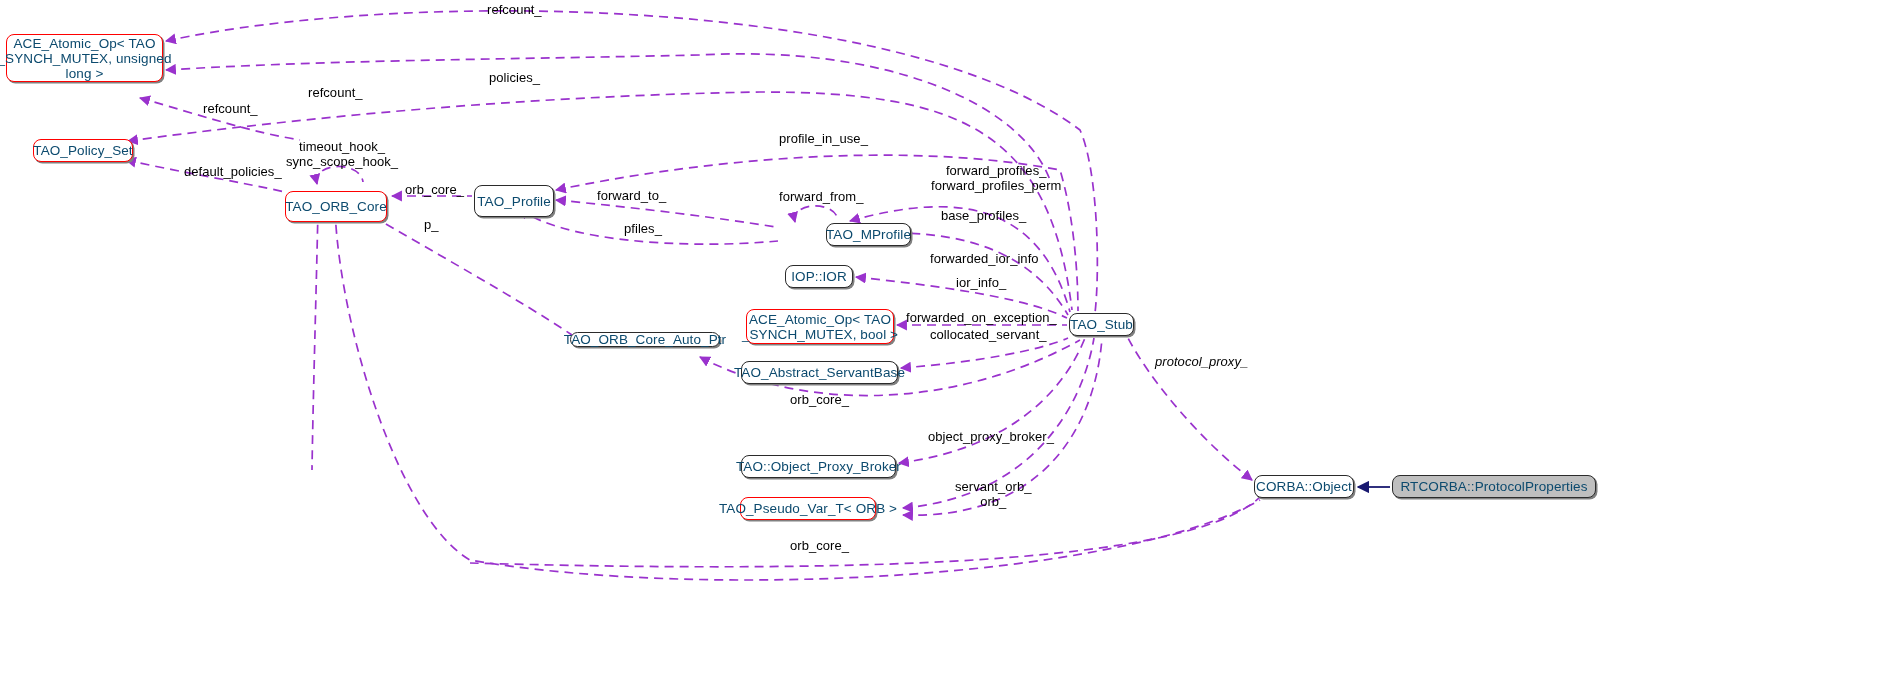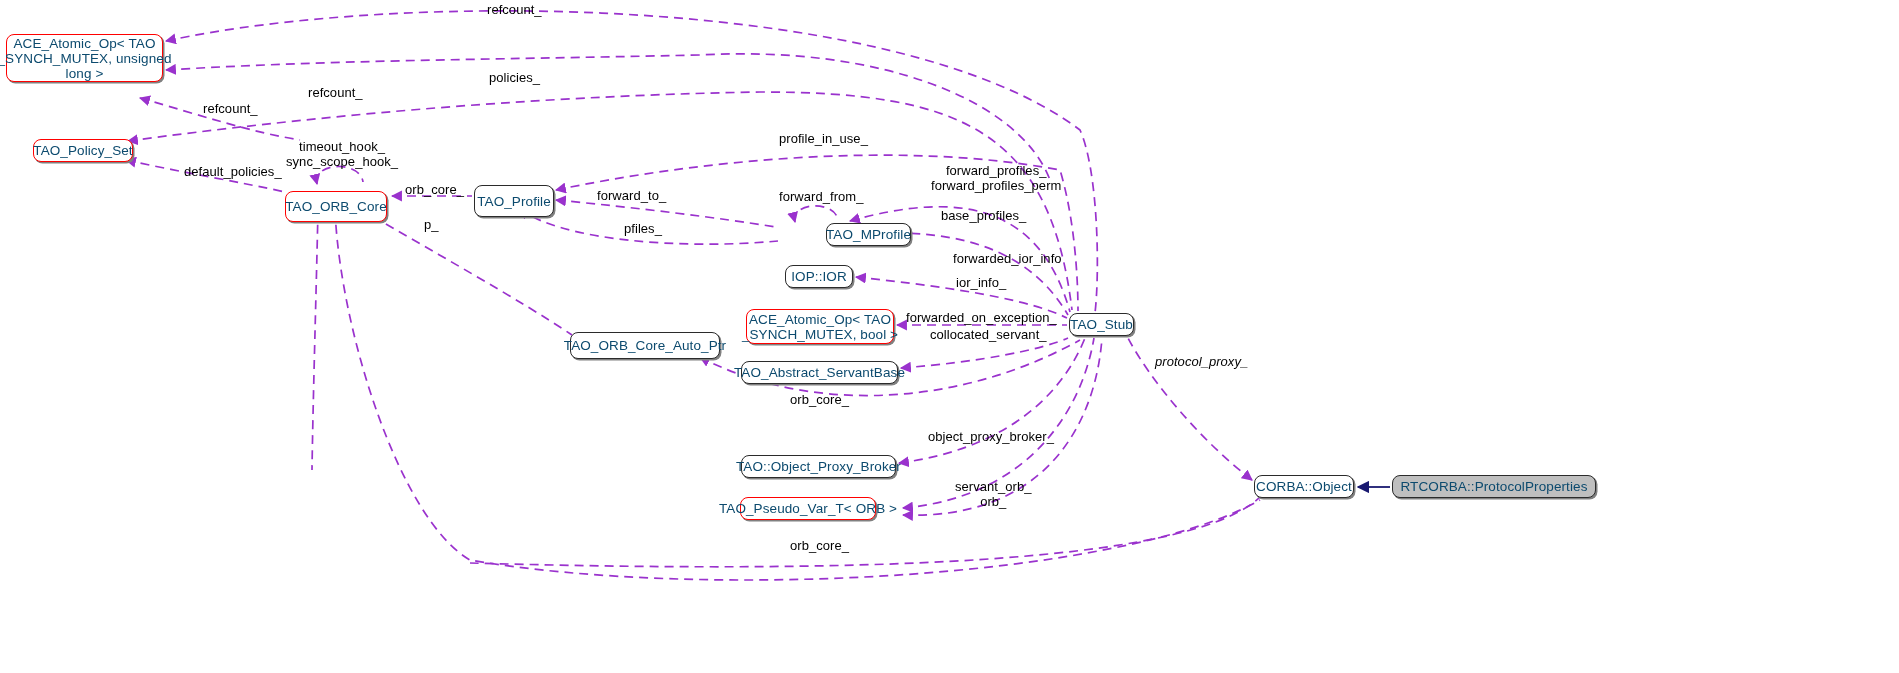--- a/index.html
+++ b/index.html
@@ -145,21 +145,21 @@
 
   <div class="node black" style="left:474px; top:185px; width:80px; height:32px;"><span>TAO_Profile</span></div>
 
   <div class="node black" style="left:778px; top:223px; width:85px; height:23px;margin-left:48px;"><span>TAO_MProfile</span></div>
 
   <div class="node black" style="left:785px; top:265px; width:68px; height:23px;"><span>IOP::IOR</span></div>
 
   <div class="node red" style="left:746px; top:309px; width:148px; height:35px;"><span>ACE_Atomic_Op&lt; TAO
 _SYNCH_MUTEX, bool &gt;</span></div>
 
-  <div class="node black" style="left:570px; top:332px; width:150px; height:27px;"><span>TAO_ORB_Core_Auto_Ptr</span></div>
+  <div class="node black" style="left:570px; top:332px; width:150px; height:15px;"><span>TAO_ORB_Core_Auto_Ptr</span></div>
 
   <div class="node black" style="left:741px; top:361px; width:157px; height:23px;"><span>TAO_Abstract_ServantBase</span></div>
 
   <div class="node black" style="left:741px; top:455px; width:155px; height:23px;"><span>TAO::Object_Proxy_Broker</span></div>
 
   <div class="node red" style="left:740px; top:497px; width:136px; height:23px;"><span>TAO_Pseudo_Var_T&lt; ORB &gt;</span></div>
 
   <div class="node black" style="left:1069px; top:313px; width:65px; height:23px;"><span>TAO_Stub</span></div>
 
   <div class="node black" style="left:1254px; top:475px; width:100px; height:23px;justify-content:center;"><span>CORBA::Object</span></div>
@@ -175,21 +175,21 @@
   <div class="edge-label" style="left:184px;  top:164px;">default_policies_</div>
   <div class="edge-label" style="left:405px;  top:182px;">orb_core_</div>
   <div class="edge-label" style="left:424px;  top:217px;">p_</div>
   <div class="edge-label" style="left:779px;  top:131px;">profile_in_use_</div>
   <div class="edge-label" style="left:597px;  top:188px;">forward_to_</div>
   <div class="edge-label" style="left:624px;  top:221px;">pfiles_</div>
   <div class="edge-label" style="left:779px;  top:189px;">forward_from_</div>
   <div class="edge-label" style="left:931px;  top:163px; text-align:center;">forward_profiles_
 forward_profiles_perm</div>
   <div class="edge-label" style="left:941px;  top:208px;">base_profiles_</div>
-  <div class="edge-label" style="left:930px;  top:251px;margin-left:23px;">forwarded_ior_info</div>
+  <div class="edge-label" style="left:930px;  top:251px;">forwarded_ior_info</div>
   <div class="edge-label" style="left:956px;  top:275px;">ior_info_</div>
   <div class="edge-label" style="left:906px; top:310px;">forwarded_on_exception_</div>
   <div class="edge-label" style="left:930px;  top:327px;">collocated_servant_</div>
   <div class="edge-label" style="left:1155px; top:354px;font-style:italic;">protocol_proxy_</div>
   <div class="edge-label" style="left:790px; top:392px;">orb_core_</div>
   <div class="edge-label" style="left:928px;  top:429px;">object_proxy_broker_</div>
   <div class="edge-label" style="left:955px;  top:479px; text-align:center;">servant_orb_
 orb_</div>
   <div class="edge-label" style="left:790px;  top:538px;">orb_core_</div>
 

